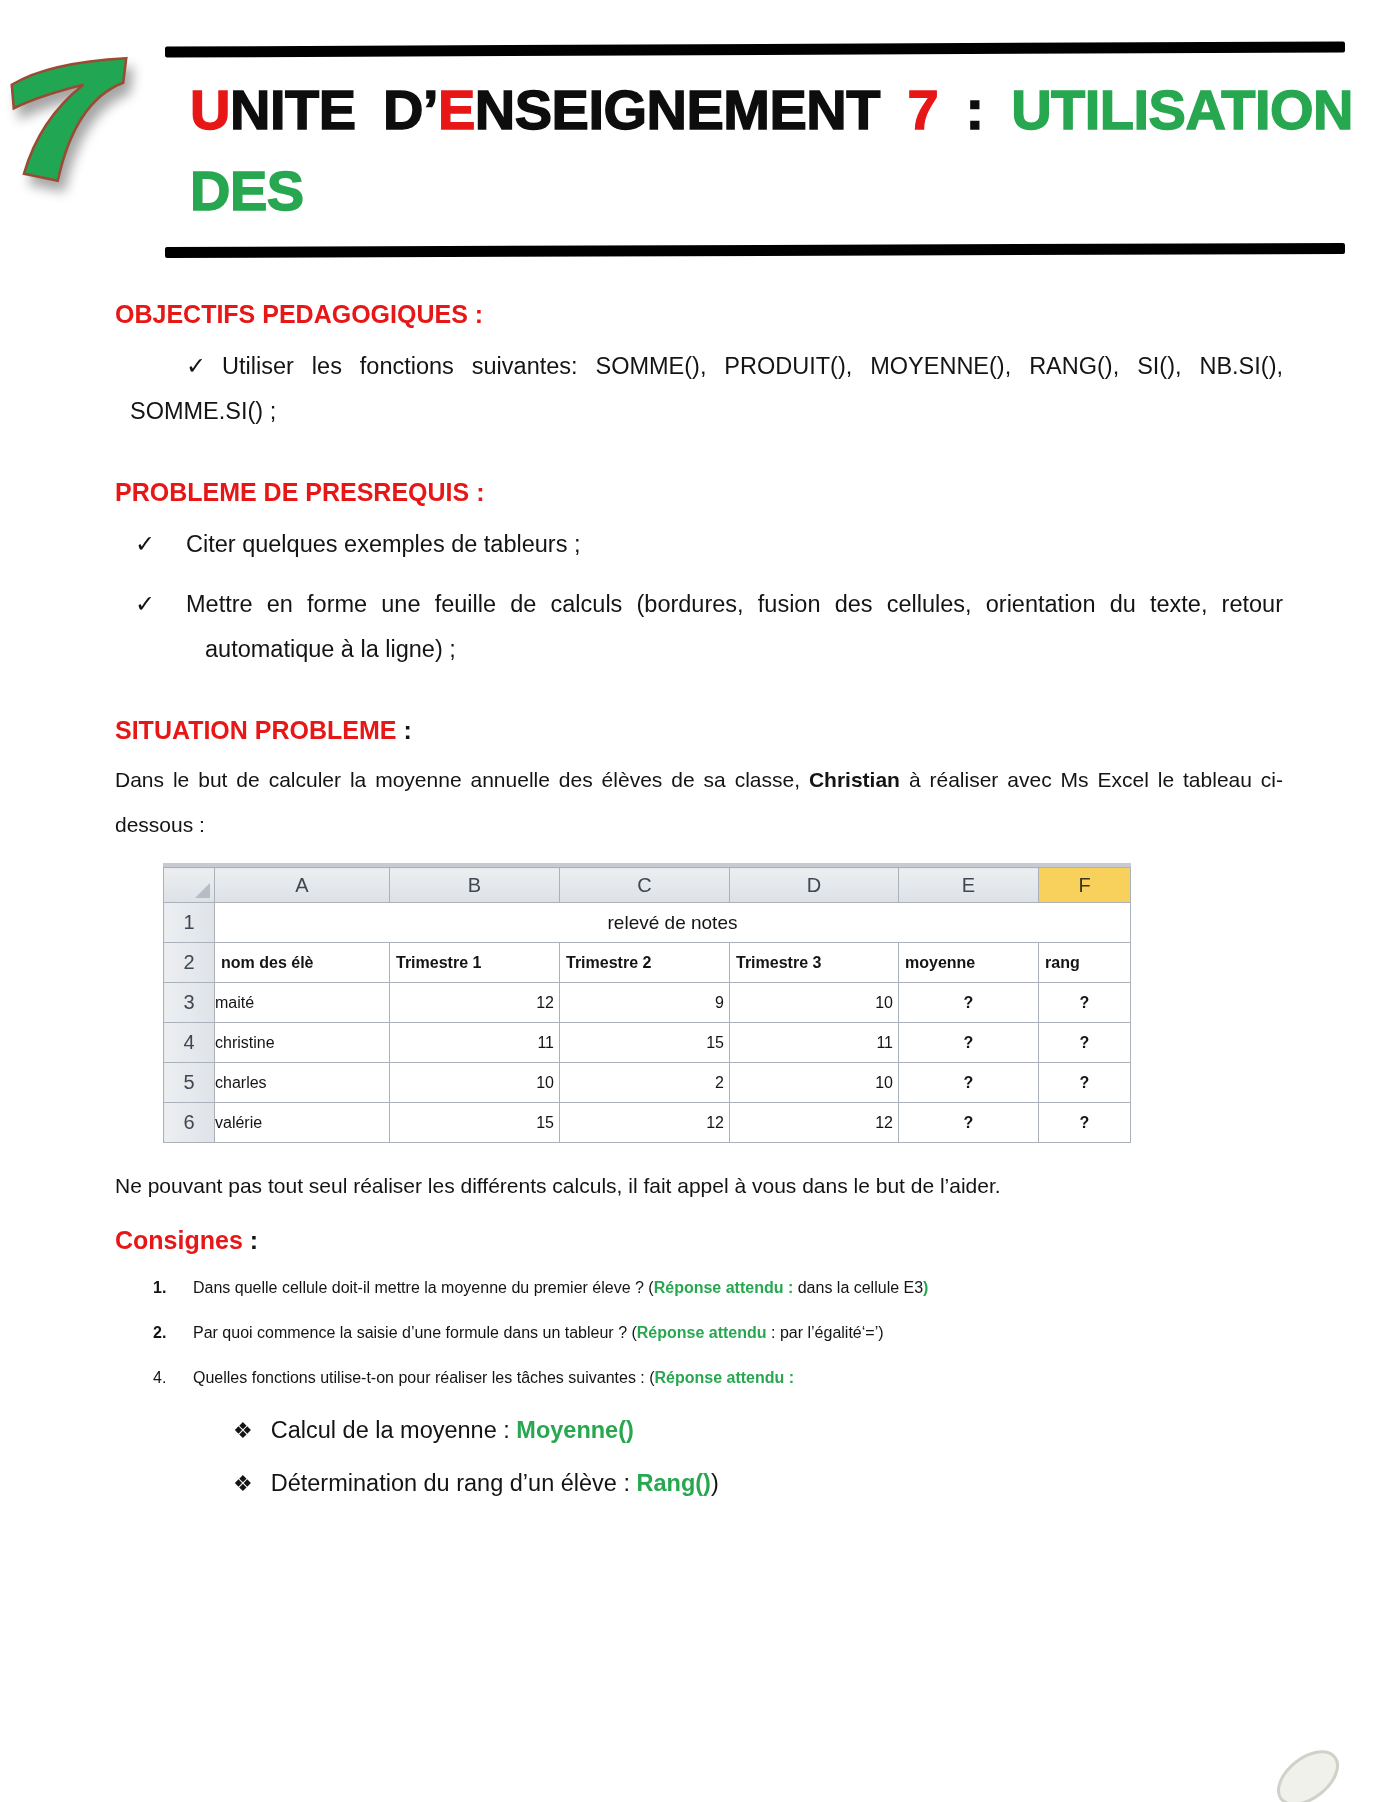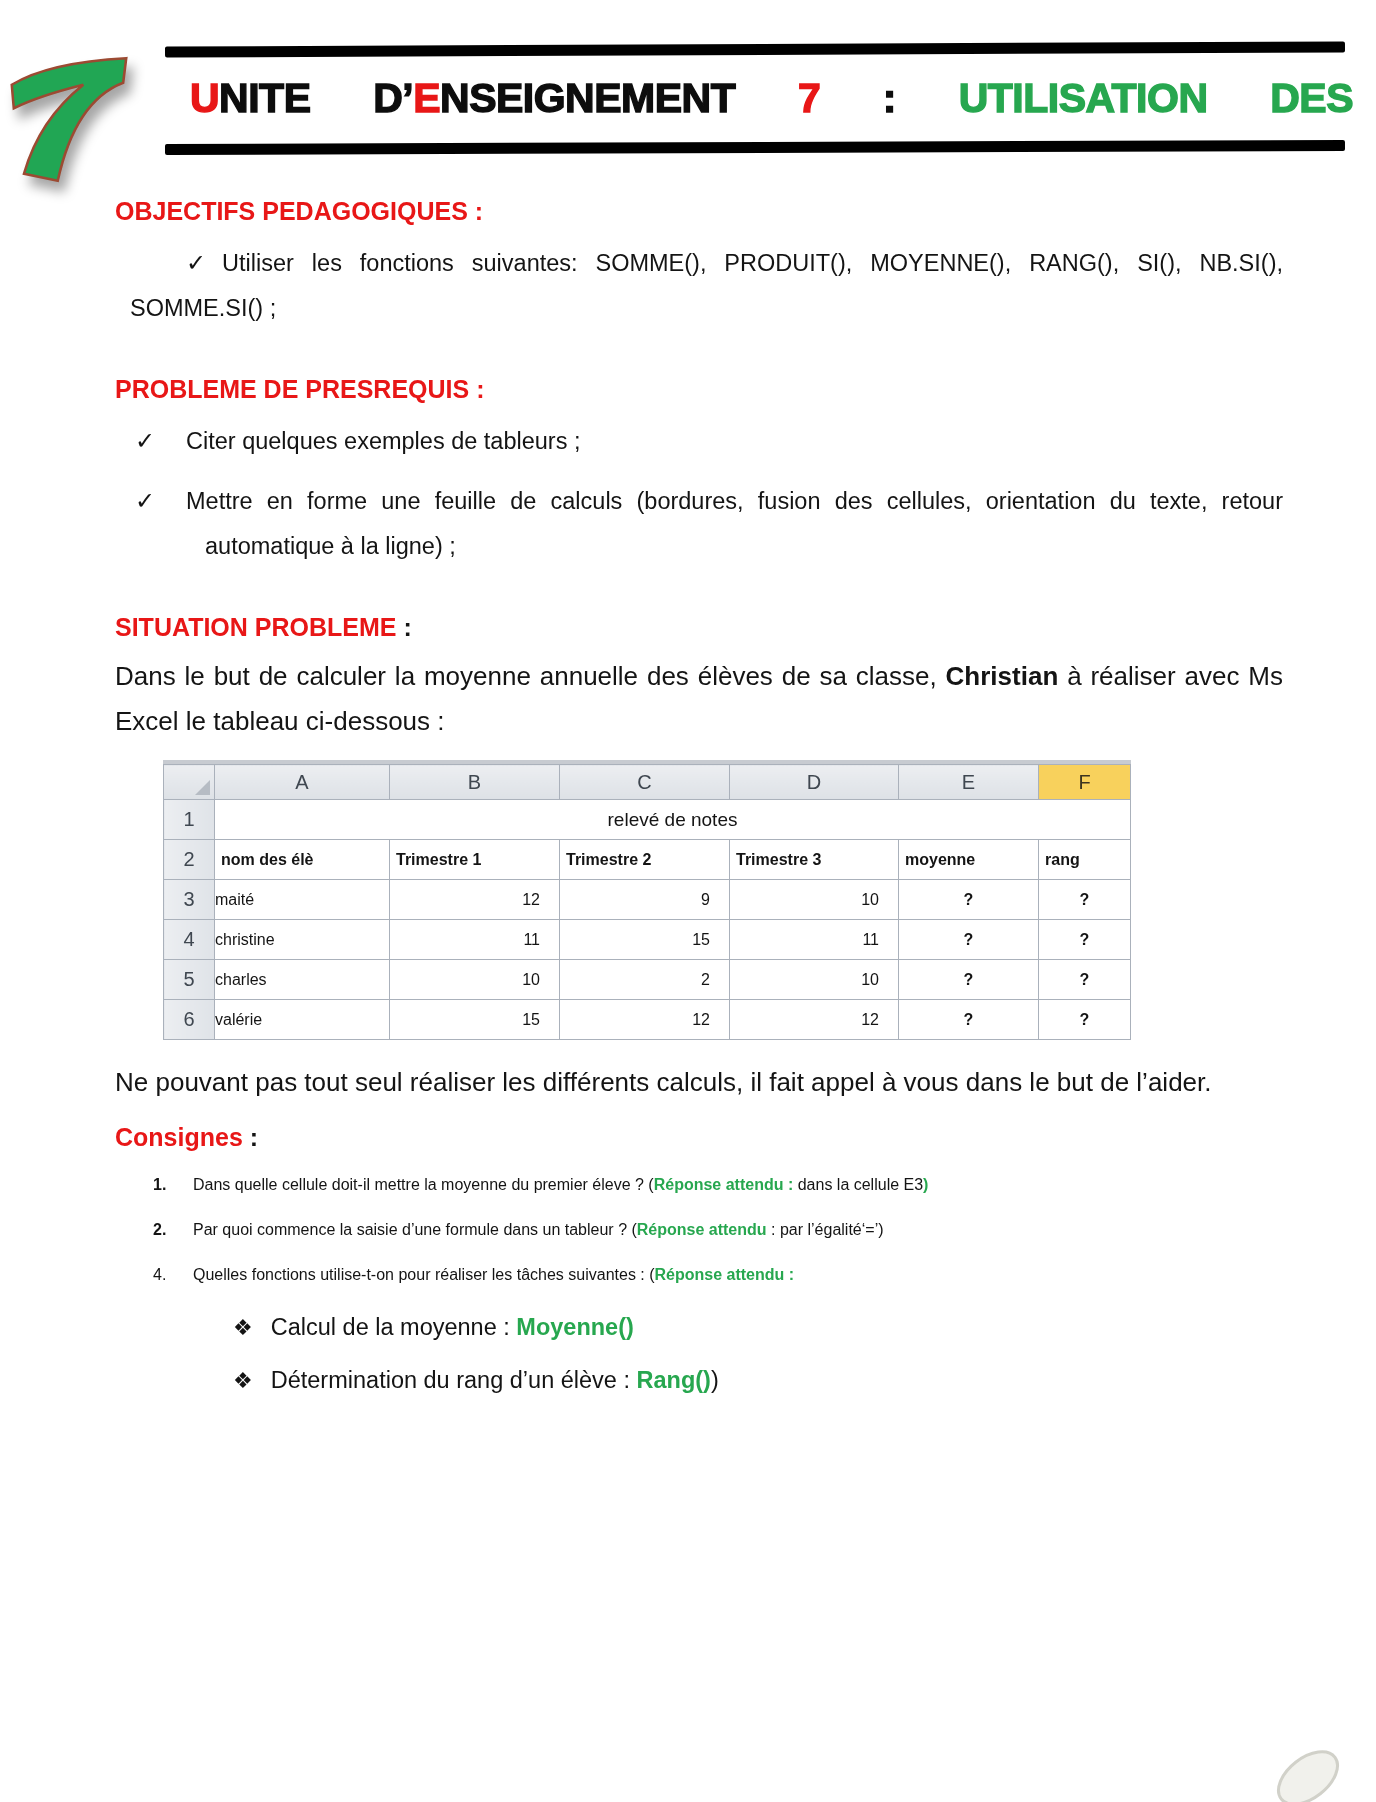--- a/index.html
+++ b/index.html
@@ -22,37 +22,37 @@
   
   .logo7{
     position:absolute;left:4px;top:6px;width:130px;height:138px;
     filter:drop-shadow(6px 10px 6px rgba(0,0,0,.35));
   }
   .rule{height:11px;background:#000;margin-left:165px;width:1180px;border-radius:2px;}
   .rule.top{margin-top:44px;transform:rotate(-0.25deg);}
   .rule.bottom{margin-top:14px;transform:rotate(-0.2deg);}
   .doc-title{
     margin:14px 23px 0 190px;
-    font-size:41px;font-weight:700;letter-spacing:-0.5px;
+    font-size:56px;font-weight:700;letter-spacing:-0.5px;
     -webkit-text-stroke:1.4px currentColor;
     text-align:justify;text-align-last:justify;
     line-height:1.45;color:#0d0d0d;
   }
   .doc-title2{
     margin:6px 30px 0 115px;
     font-size:41px;font-weight:700;letter-spacing:-0.5px;
     -webkit-text-stroke:1.4px var(--green);
     color:var(--green);line-height:1.2;
   }
 
   
   .content{padding:0 93px 0 115px;}
   .red-head{color:var(--red);font-weight:700;font-size:25px;margin-top:44px;}
   .red-head .suffix{color:var(--ink);}
-  .para{font-size:26px;line-height:45px;text-align:justify;}
+  .para{font-size:21px;line-height:45px;text-align:justify;}
   .check-item{font-size:23.5px;line-height:45px;margin-top:14px;text-align:justify;}
   .check-item.outdent{padding-left:15px;text-indent:28px;}
   .check-item.hang{padding-left:90px;text-indent:-35px;}
   .check{display:inline-block;margin-right:16px;font-size:24px;}
   .intro{margin-top:12px;}
 
   .seg-red{color:var(--red);}
   .seg-grn{color:var(--green);font-weight:700;}
   .seg-bold{font-weight:700;}
 
@@ -75,21 +75,21 @@
     color:#3c3420;font-weight:400;
   }
   td.rownum{
     background:linear-gradient(90deg,#eceef1,#dfe3e8);
     text-align:center;font-size:20px;color:#3f4750;
   }
   td.titlecell{text-align:center;font-size:19px;height:40px;}
   td.dcell{border:2.5px solid var(--xl-black);font-size:16px;height:40px;}
   td.hcell{font-weight:700;padding-left:6px;}
   td.name{font-weight:500;}
-  td.num{text-align:right;padding-right:19px;font-weight:500;}
+  td.num{text-align:right;padding-right:5px;font-weight:500;}
   td.qm{text-align:center;font-weight:700;}
 
   
   .consigne-item{
     font-size:16px;line-height:45px;text-align:justify;
     padding-left:78px;text-indent:-40px;
   }
   .consigne-item .n{display:inline-block;width:40px;text-indent:0;}
   .consigne-item .n.b{font-weight:700;}
   .sub-item{

